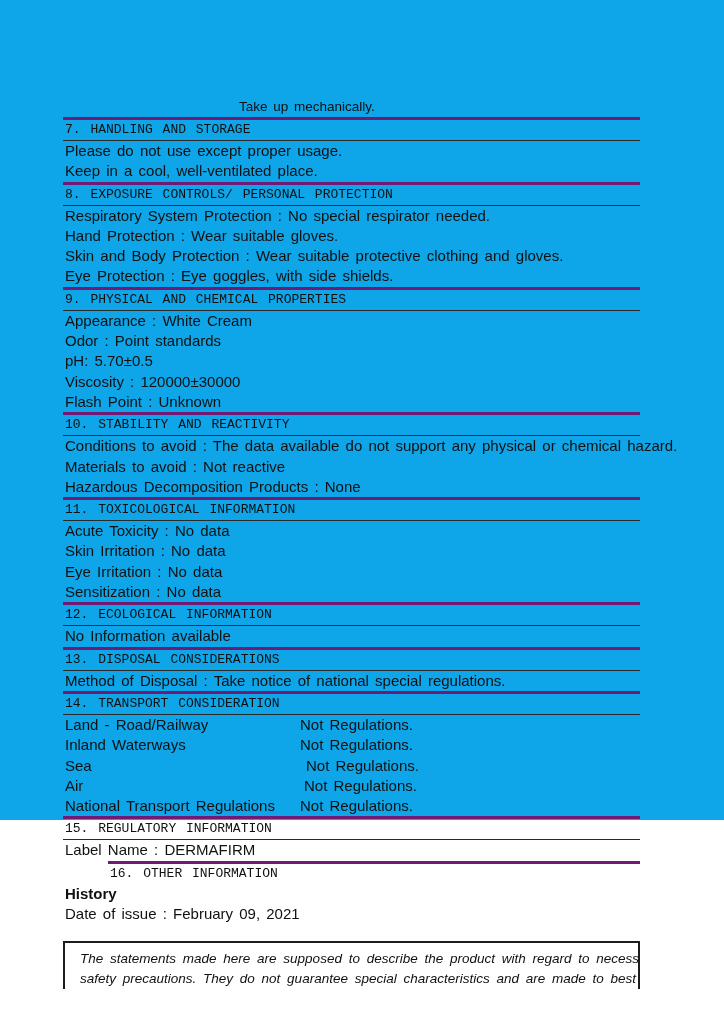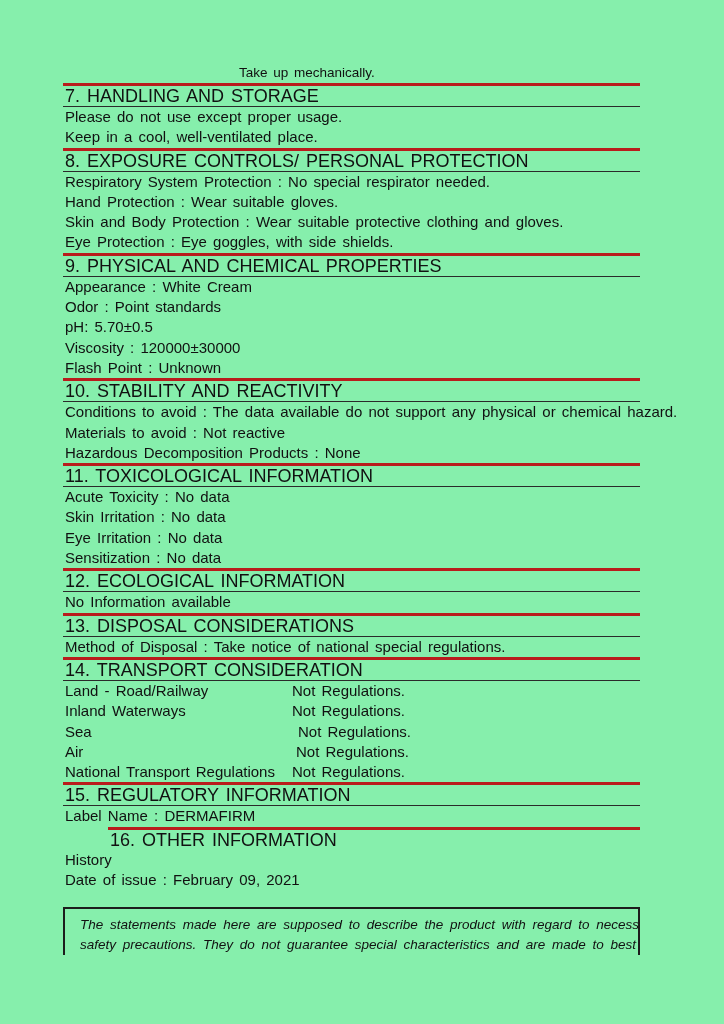--- a/index.html
+++ b/index.html
@@ -8,59 +8,61 @@
     background: #ffffff;
     width: 724px;
     height: 1024px;
     overflow: hidden;
     font-family: "Liberation Sans", sans-serif;
     color: #111111;
   }
   .page {
     box-sizing: border-box;
     width: 724px;
-    height: 1024px;
-    padding: 63px 84px 0 63px;
-    background: #86efac;
+    height: 820px;
+    padding: 97px 84px 0 63px;
+    background: #0ea5e9;
   }
   .continuation {
     padding-left: 174px;
   }
   .continuation .row {
     font-size: 13.5px;
     line-height: 20px;
     word-spacing: 2px;
     white-space: nowrap;
   }
   .section-header {
-    border-top: 3px solid #b91c1c;
+    border-top: 3px solid #701a75;
     border-bottom: 1px solid #2a2a2a;
-    font-size: 18px;
+    font-size: 13px;
     line-height: 18px;
     padding: 1px 0 1px 2px;
     word-spacing: 2px;
     white-space: nowrap;
+    font-family: Liberation Mono, monospace;
   }
   .section-header.no-underline {
     border-bottom: none;
     margin-left: 45px;
   }
   .row {
     font-size: 15px;
     line-height: 20.3px;
     word-spacing: 2px;
     padding-left: 2px;
     white-space: nowrap;
   }
   .row.bold {
-    font-weight: normal;
+    font-weight: bold;
   }
   .two-col {
     display: grid;
     grid-template-columns: 227px 1fr;
+    gap: 8px;
   }
   
   .section-rows .two-col:nth-child(3) .col-value { padding-left: 6px; }
   .section-rows .two-col:nth-child(4) .col-value { padding-left: 4px; }
   .disclaimer-box {
     margin-top: 17px;
     border: 2px solid #1c1c1c;
     border-bottom: none;
     height: 48px;
     overflow: hidden;

